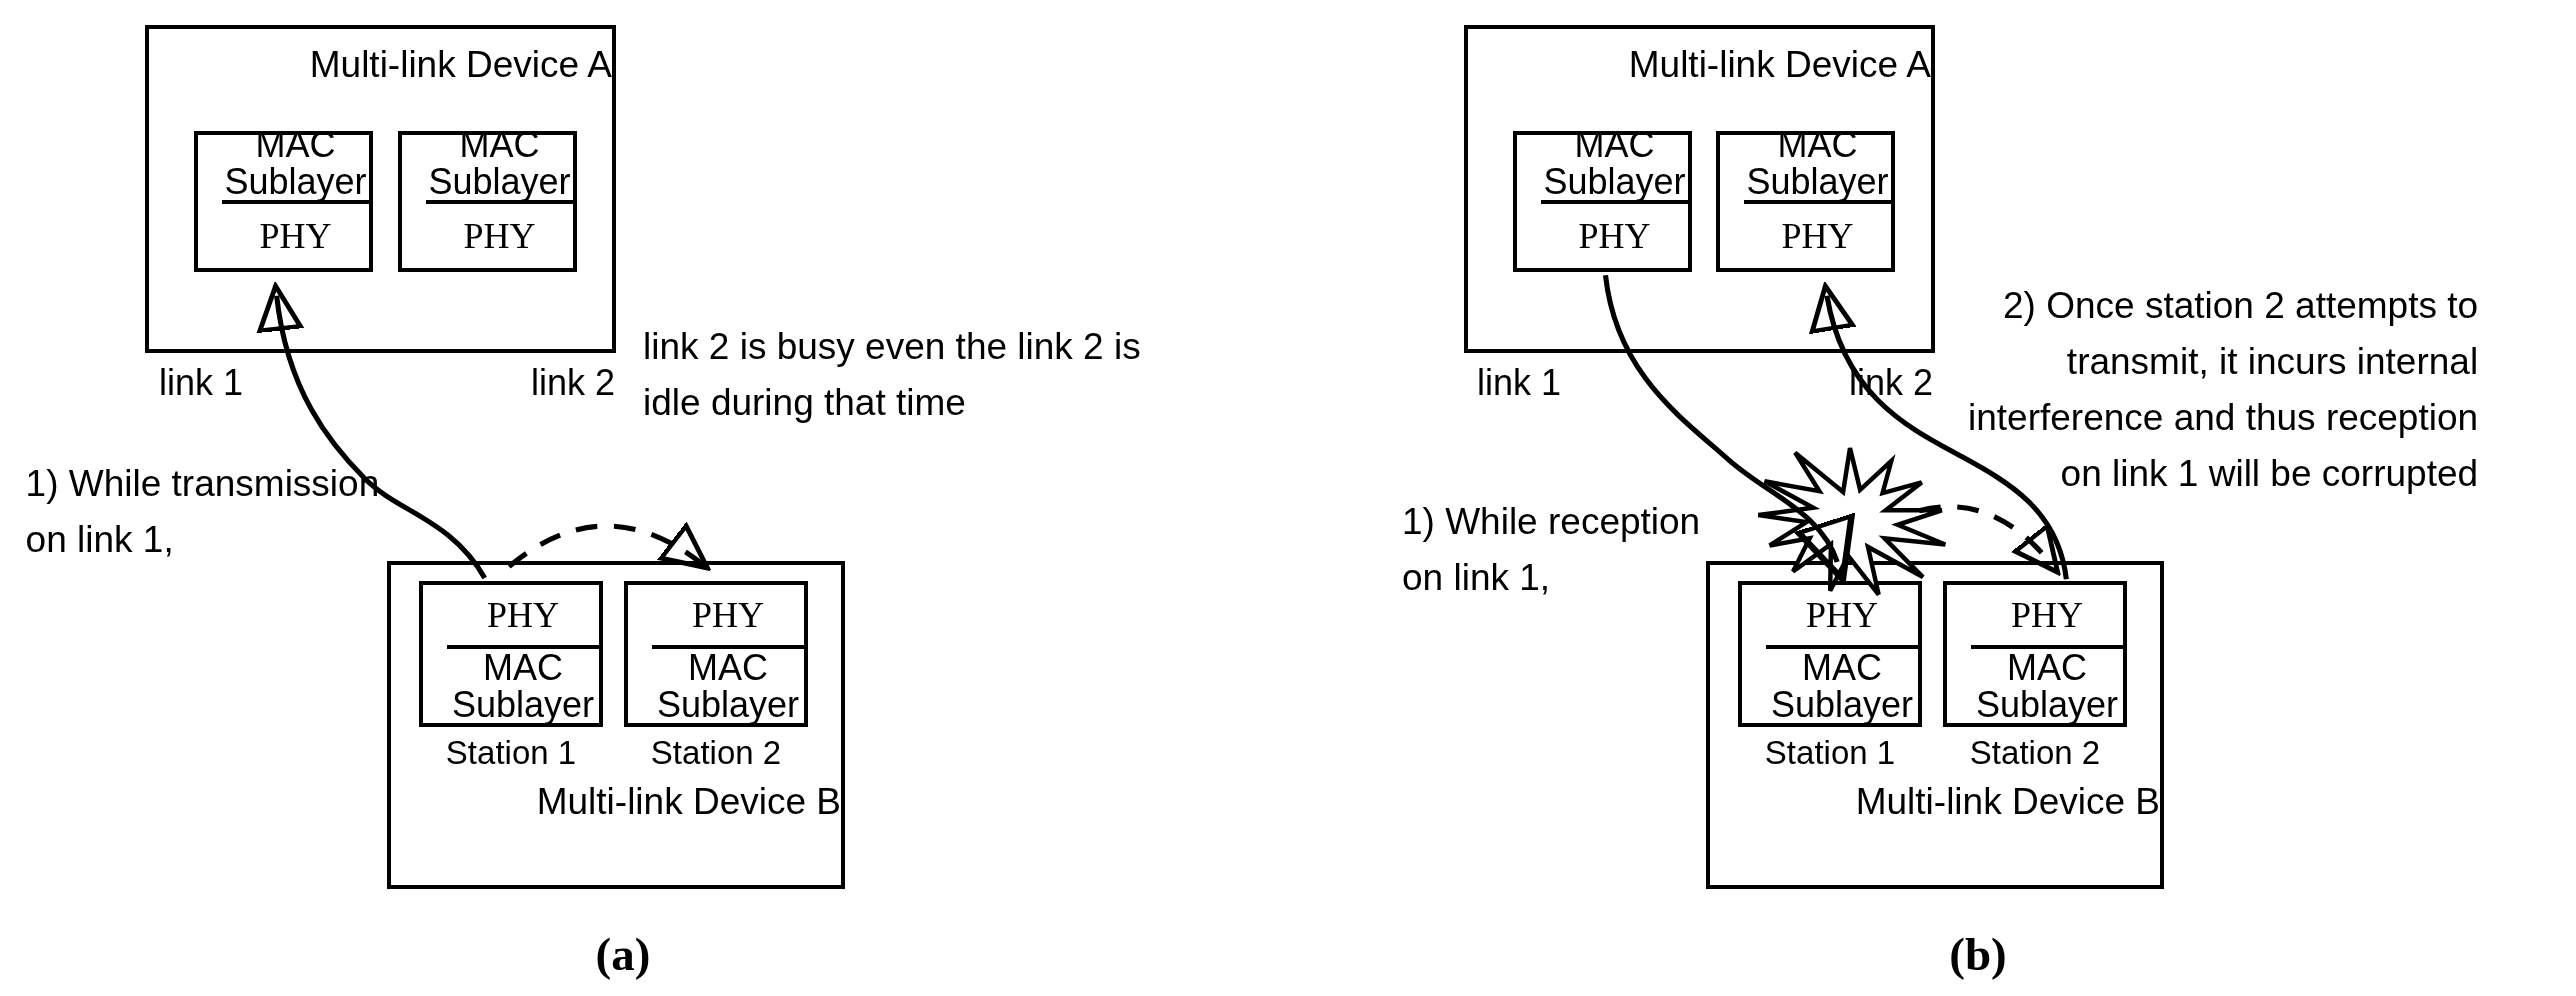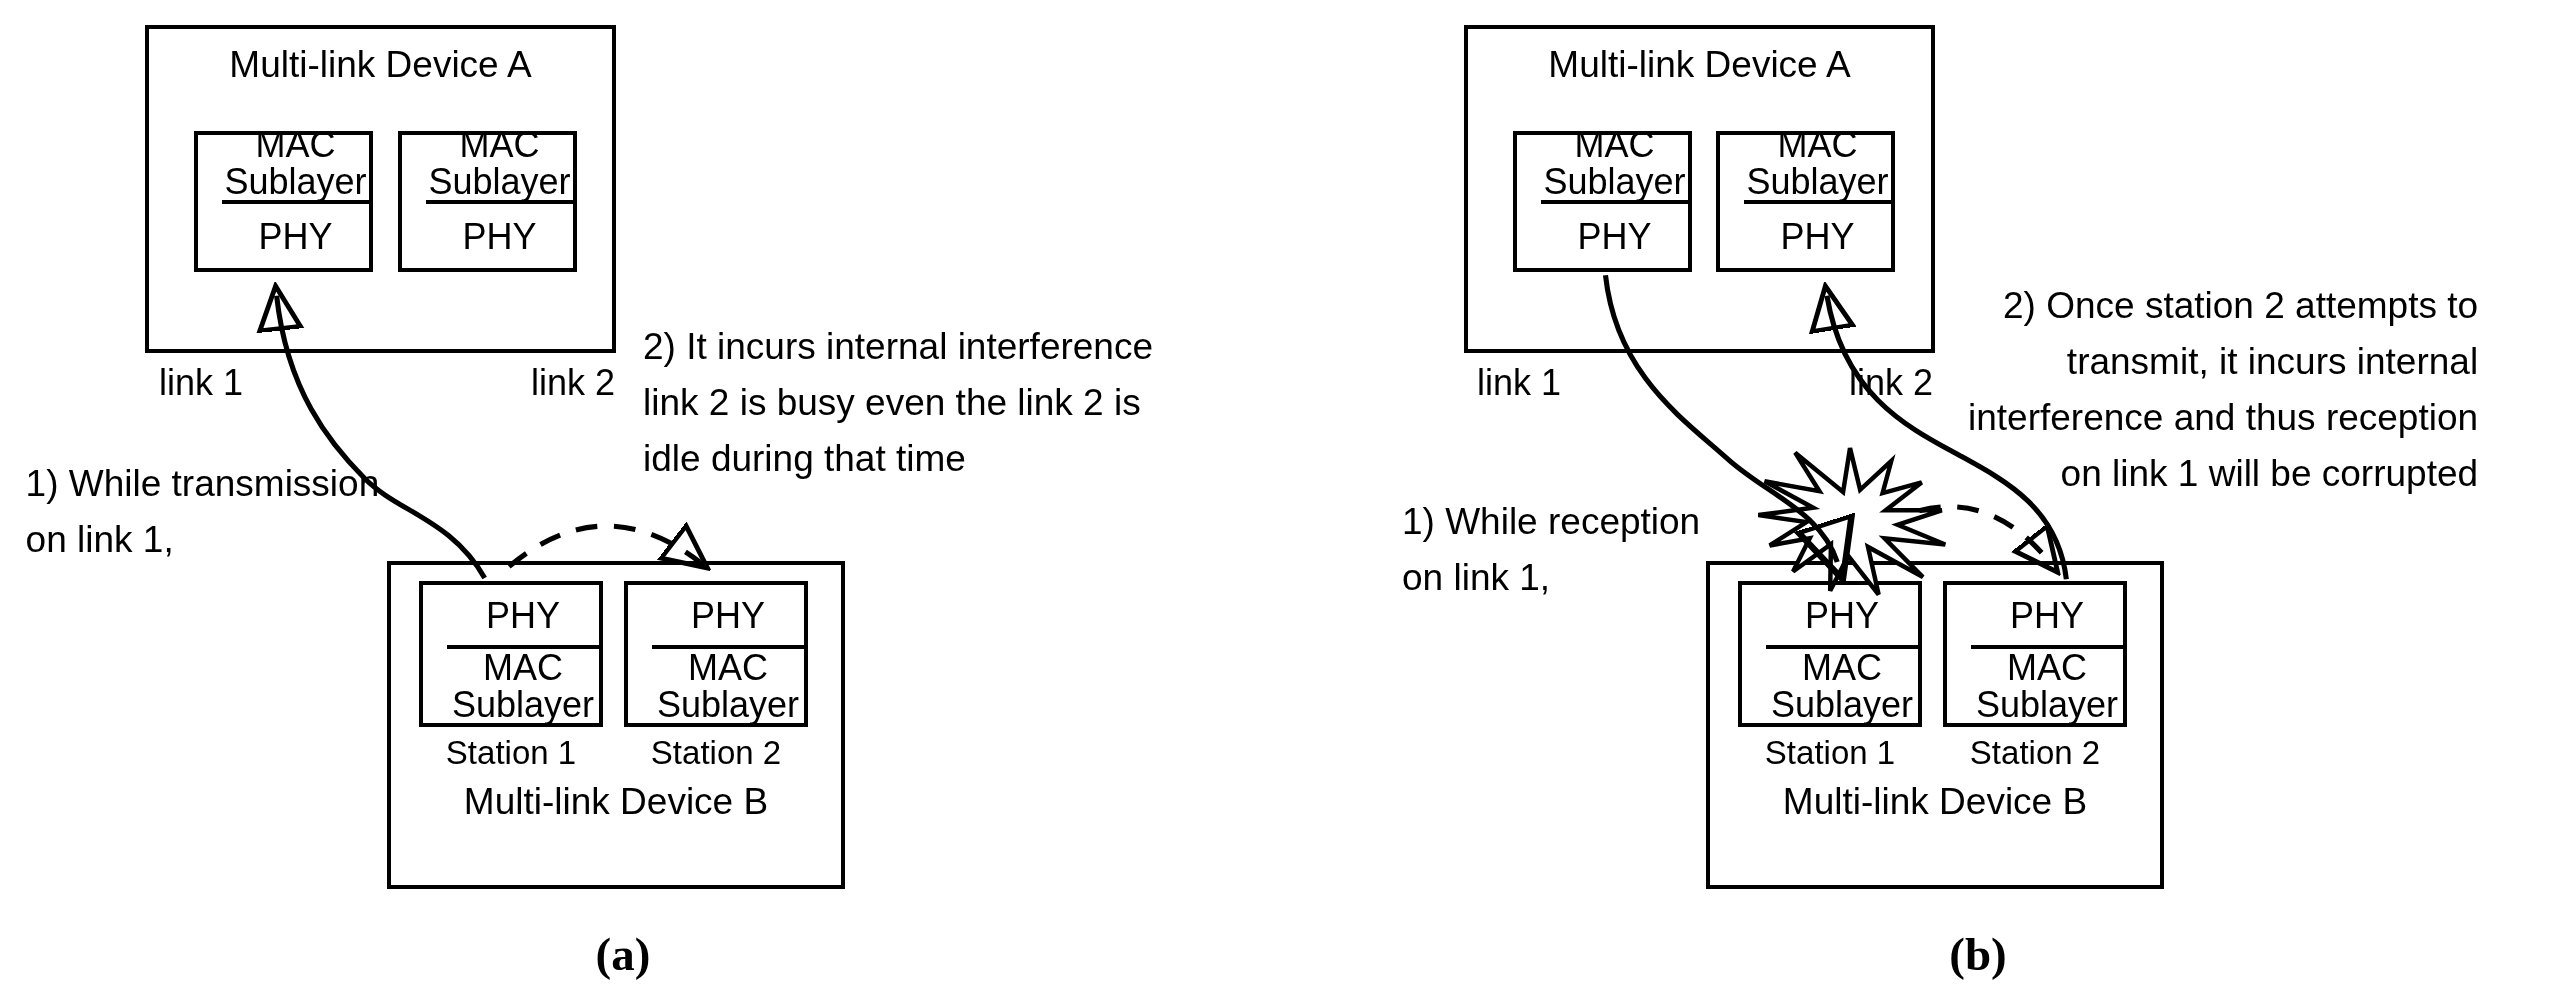--- a/index.html
+++ b/index.html
@@ -1,23 +1,23 @@
 <!DOCTYPE html>
 <html style="font-size:10.2px"><head>
 <meta charset="utf-8">
 <style>
   html,body{margin:0;padding:0;background:#ffffff;}
   #canvas{position:relative;width:2576px;height:996px;background:#ffffff;overflow:hidden;
           font-family:"Liberation Sans","DejaVu Sans",sans-serif;color:#000;}
   .box{position:absolute;border:4.5px solid #000;box-sizing:border-box;background:transparent;}
-  .dev-title{position:absolute;left:0;right:0;text-align:center;font-size:37px;white-space:nowrap;}
+  .dev-title{position:absolute;left:0;right:0;text-align:right;font-size:37px;white-space:nowrap;}
   .unit{position:absolute;border:4.5px solid #000;box-sizing:border-box;display:flex;flex-direction:column;background:#fff;}
   .cell{display:flex;flex-direction:column;justify-content:flex-end;align-items:center;
         font-size:36px;line-height:37px;text-align:center;white-space:pre-line;overflow:visible;margin-left:24px;}
-  .cell.center{justify-content:center;}
+  .cell.center{justify-content:center;font-family:Liberation Serif, serif;}
   .divider{border-bottom:4.5px solid #000;}
   .linklabel{position:absolute;font-size:36px;white-space:nowrap;}
   .stlabel{position:absolute;font-size:33px;text-align:center;white-space:nowrap;}
   .note{position:absolute;font-size:37px;line-height:56px;white-space:nowrap;}
   .caption{position:absolute;width:128px;text-align:center;font-size:47px;font-weight:700;
            font-family:"Liberation Serif","DejaVu Serif",serif;}
   #overlay{position:absolute;left:0;top:0;width:2576px;height:996px;}
   #overlay path{fill:none;stroke:#000;}
   .solidline{stroke-width:8px;}
   .dashline{stroke-width:8px;stroke-dasharray:34 26;}
@@ -44,21 +44,20 @@
       <div class="cell center" style="flex:1;">PHY</div>
     </div>
     <div class="linklabel" style="left:159px;top:362px;">link 1</div>
     <div class="linklabel" style="left:487px;top:362px;width:128px;text-align:right;">link 2</div>
 
     <div class="note" style="left:25.6px;top:456px;">
       <div>1) While transmission</div>
       <div>on link 1,</div>
     </div>
     <div class="note" style="left:643px;top:319px;">
-      <div>2) It incurs internal interference</div>
       <div>link 2 is busy even the link 2 is</div>
       <div>idle during that time</div>
     </div>
 
     <div class="box" style="left:387px;top:561px;width:458px;height:328px;">
       <div class="dev-title" style="top:216px;">Multi-link Device B</div>
     </div>
     <div class="unit" style="left:419px;top:581px;width:184px;height:146px;">
       <div class="cell center divider" style="height:64px;">PHY</div>
       <div class="cell" style="flex:1;">MAC

